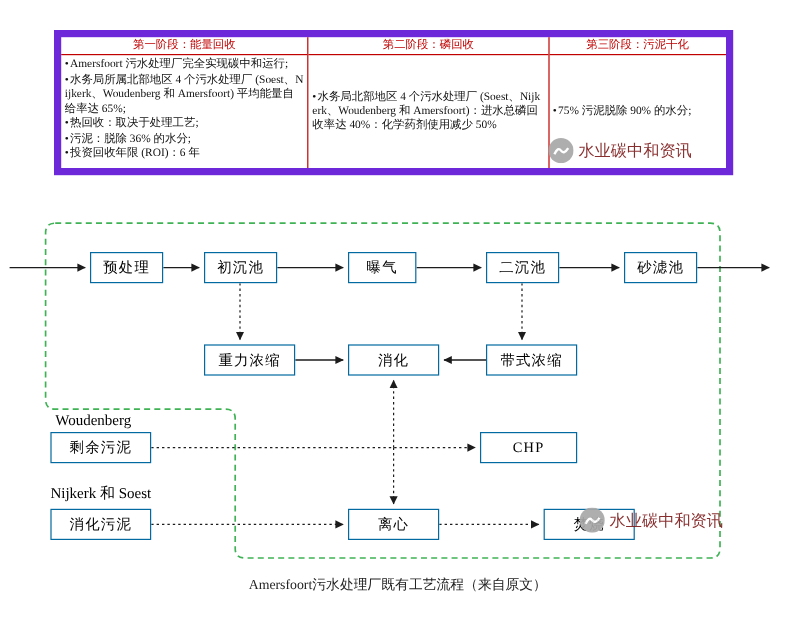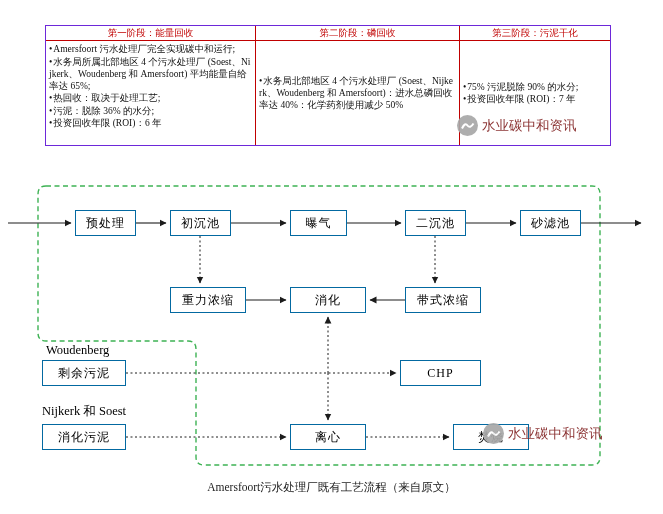--- a/index.html
+++ b/index.html
@@ -2,21 +2,21 @@
 <html><head>
 <meta charset="utf-8">
 <style>
   * { margin:0; padding:0; box-sizing:border-box; }
   html,body { background:#ffffff; }
   body { font-family:"Liberation Serif","DejaVu Serif",serif; color:#1a1a1a; }
   #stage { position:relative; width:663px; height:514px; background:#fff; overflow:hidden; }
 
   
   .info-table { position:absolute; left:45px; top:25px; width:566px; height:121px;
-                display:flex; border:1px solid #6d28d9; background:#fff; }
+                display:flex; border:6px solid #6d28d9; background:#fff; }
   .itcol { display:flex; flex-direction:column; border-right:1px solid #c00000; }
   .itcol:last-child { border-right:none; }
   .itcol .th { height:15px; line-height:15px; border-bottom:1px solid #c00000;
                color:#c00000; font-size:9.5px; text-align:center; }
   .itcol .td { flex:1; padding:2px 3px 2px 3px; font-size:9.5px; line-height:12px;
                word-break:break-all; color:#111; }
   .itcol .td.vcenter { display:flex; flex-direction:column; justify-content:center; }
   .li::before { content:"•"; margin-right:1px; }
   .li { margin-bottom:0.5px; }
 
@@ -54,21 +54,20 @@
     <div class="itcol" style="width:204px">
       <div class="th">第二阶段：磷回收</div>
       <div class="td vcenter">
         <div class="li">水务局北部地区 4 个污水处理厂 (Soest、Nijkerk、Woudenberg 和 Amersfoort)：进水总磷回收率达 40%：化学药剂使用减少 50%</div>
       </div>
     </div>
     <div class="itcol" style="width:150px">
       <div class="th">第三阶段：污泥干化</div>
       <div class="td vcenter">
         <div class="li">75% 污泥脱除 90% 的水分;</div>
-        <div class="li">投资回收年限 (ROI)：7 年</div>
       </div>
     </div>
   </div>
 
   <svg class="connectors" width="663" height="514" viewBox="0 0 663 514">
     <defs>
       <marker id="ah" viewBox="0 0 8 8" markerWidth="8" markerHeight="8" refX="6.5" refY="4" orient="auto" markerUnits="userSpaceOnUse">
         <path d="M0,0.6 L7,4 L0,7.4 Z" fill="#1c1c1c"></path>
       </marker>
     </defs>

